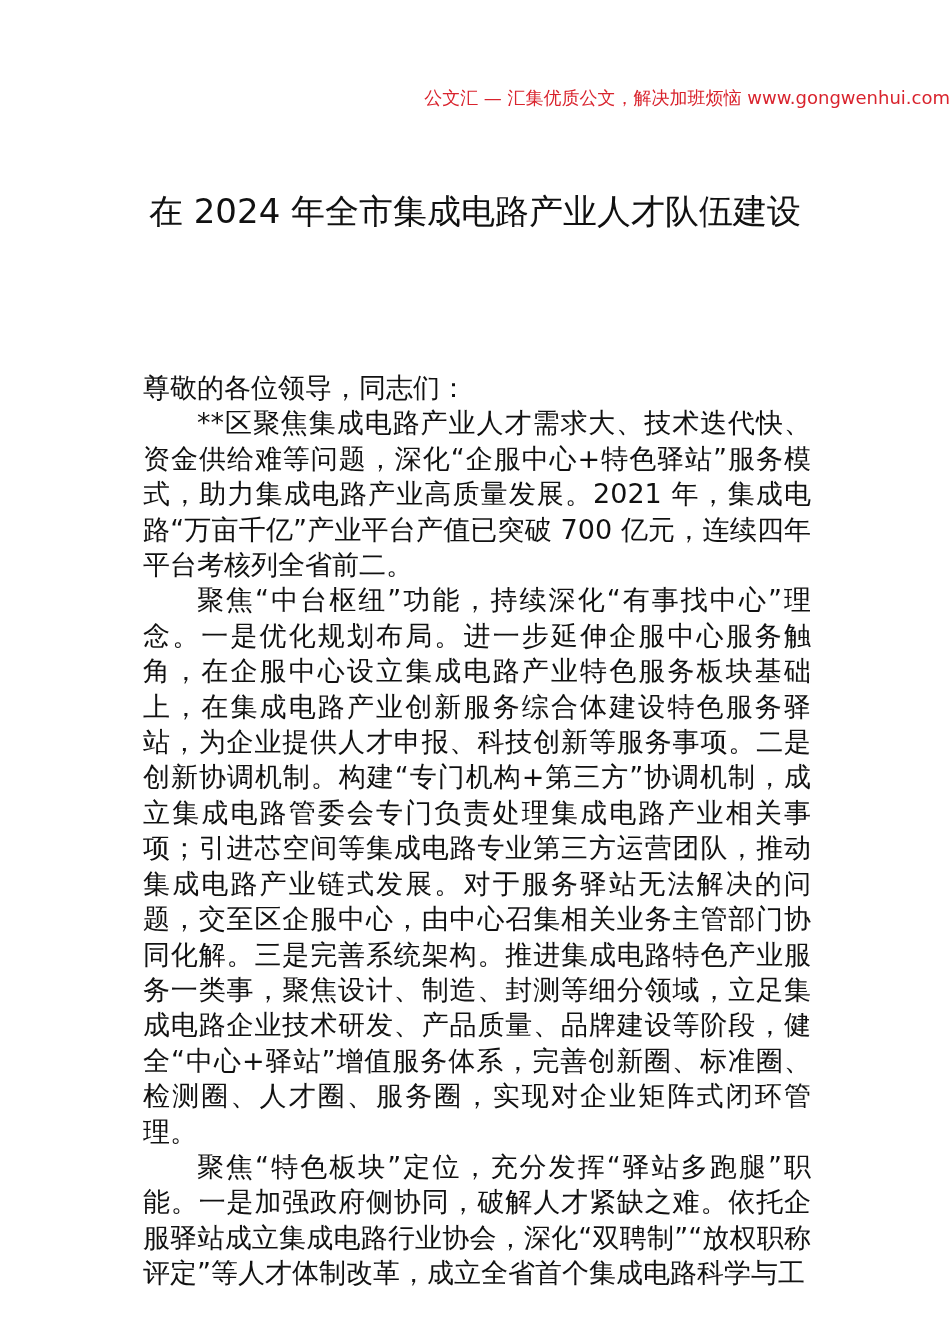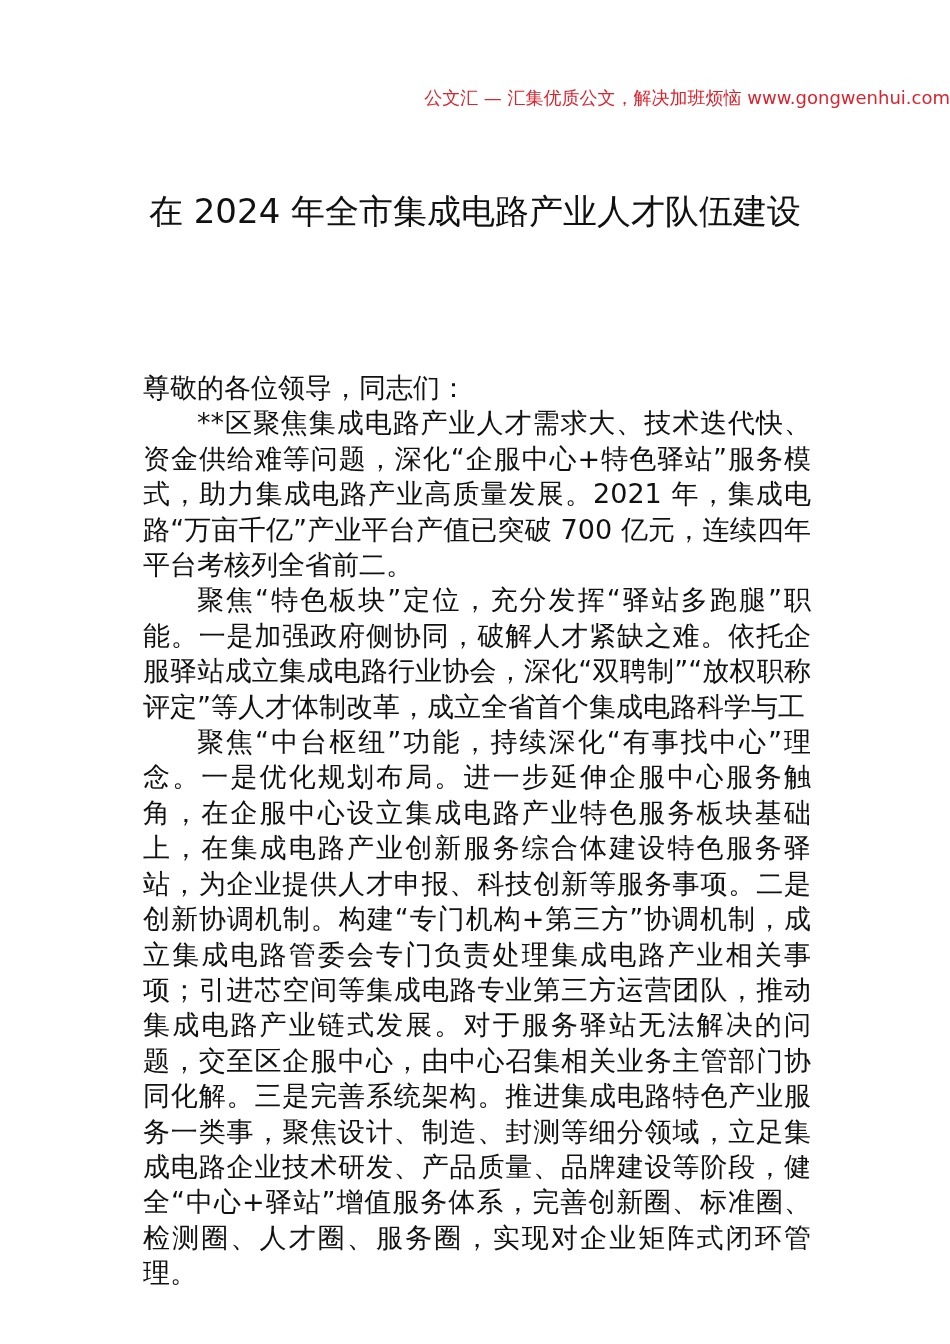--- a/index.html
+++ b/index.html
@@ -64,15 +64,15 @@
 
 <div class="header-banner">公文汇 — 汇集优质公文，解决加班烦恼 www.gongwenhui.com</div>
 
 <div class="doc-title">
   <span class="title-line">在 2024 年全市集成电路产业人才队伍建设</span>
 </div>
 
 <div class="doc-body">
   <p>尊敬的各位领导，同志们：</p>
   <p class="indent">**区聚焦集成电路产业人才需求大、技术迭代快、资金供给难等问题，深化“企服中心+特色驿站”服务模式，助力集成电路产业高质量发展。2021 年，集成电路“万亩千亿”产业平台产值已突破 700 亿元，连续四年平台考核列全省前二。</p>
+  <p class="indent">聚焦“中台枢纽”功能，持续深化“有事找中心”理念。一是优化规划布局。进一步延伸企服中心服务触角，在企服中心设立集成电路产业特色服务板块基础上，在集成电路产业创新服务综合体建设特色服务驿站，为企业提供人才申报、科技创新等服务事项。二是创新协调机制。构建“专门机构+第三方”协调机制，成立集成电路管委会专门负责处理集成电路产业相关事项；引进芯空间等集成电路专业第三方运营团队，推动集成电路产业链式发展。对于服务驿站无法解决的问题，交至区企服中心，由中心召集相关业务主管部门协同化解。三是完善系统架构。推进集成电路特色产业服务一类事，聚焦设计、制造、封测等细分领域，立足集成电路企业技术研发、产品质量、品牌建设等阶段，健全“中心+驿站”增值服务体系，完善创新圈、标准圈、检测圈、人才圈、服务圈，实现对企业矩阵式闭环管理。</p>
   <p class="indent">聚焦“特色板块”定位，充分发挥“驿站多跑腿”职能。一是加强政府侧协同，破解人才紧缺之难。依托企服驿站成立集成电路行业协会，深化“双聘制”“放权职称评定”等人才体制改革，成立全省首个集成电路科学与工</p>
-  <p class="indent">聚焦“中台枢纽”功能，持续深化“有事找中心”理念。一是优化规划布局。进一步延伸企服中心服务触角，在企服中心设立集成电路产业特色服务板块基础上，在集成电路产业创新服务综合体建设特色服务驿站，为企业提供人才申报、科技创新等服务事项。二是创新协调机制。构建“专门机构+第三方”协调机制，成立集成电路管委会专门负责处理集成电路产业相关事项；引进芯空间等集成电路专业第三方运营团队，推动集成电路产业链式发展。对于服务驿站无法解决的问题，交至区企服中心，由中心召集相关业务主管部门协同化解。三是完善系统架构。推进集成电路特色产业服务一类事，聚焦设计、制造、封测等细分领域，立足集成电路企业技术研发、产品质量、品牌建设等阶段，健全“中心+驿站”增值服务体系，完善创新圈、标准圈、检测圈、人才圈、服务圈，实现对企业矩阵式闭环管理。</p>
 </div>
 
 </body></html>

